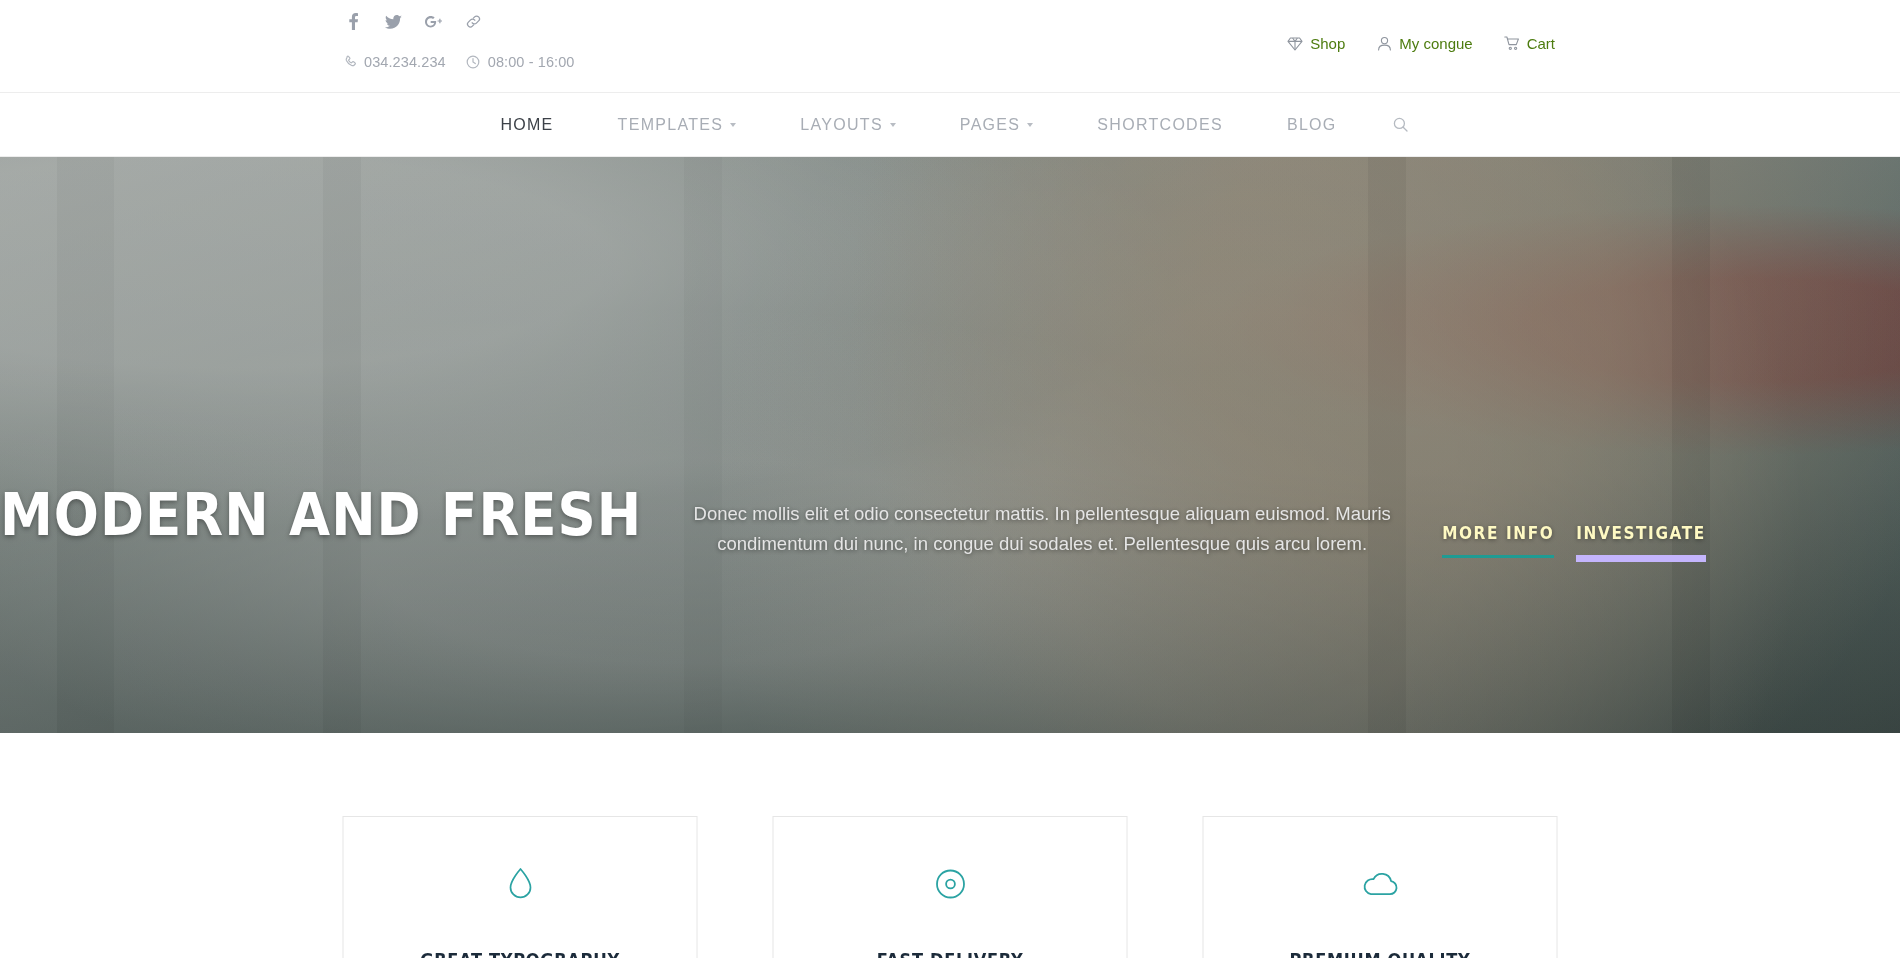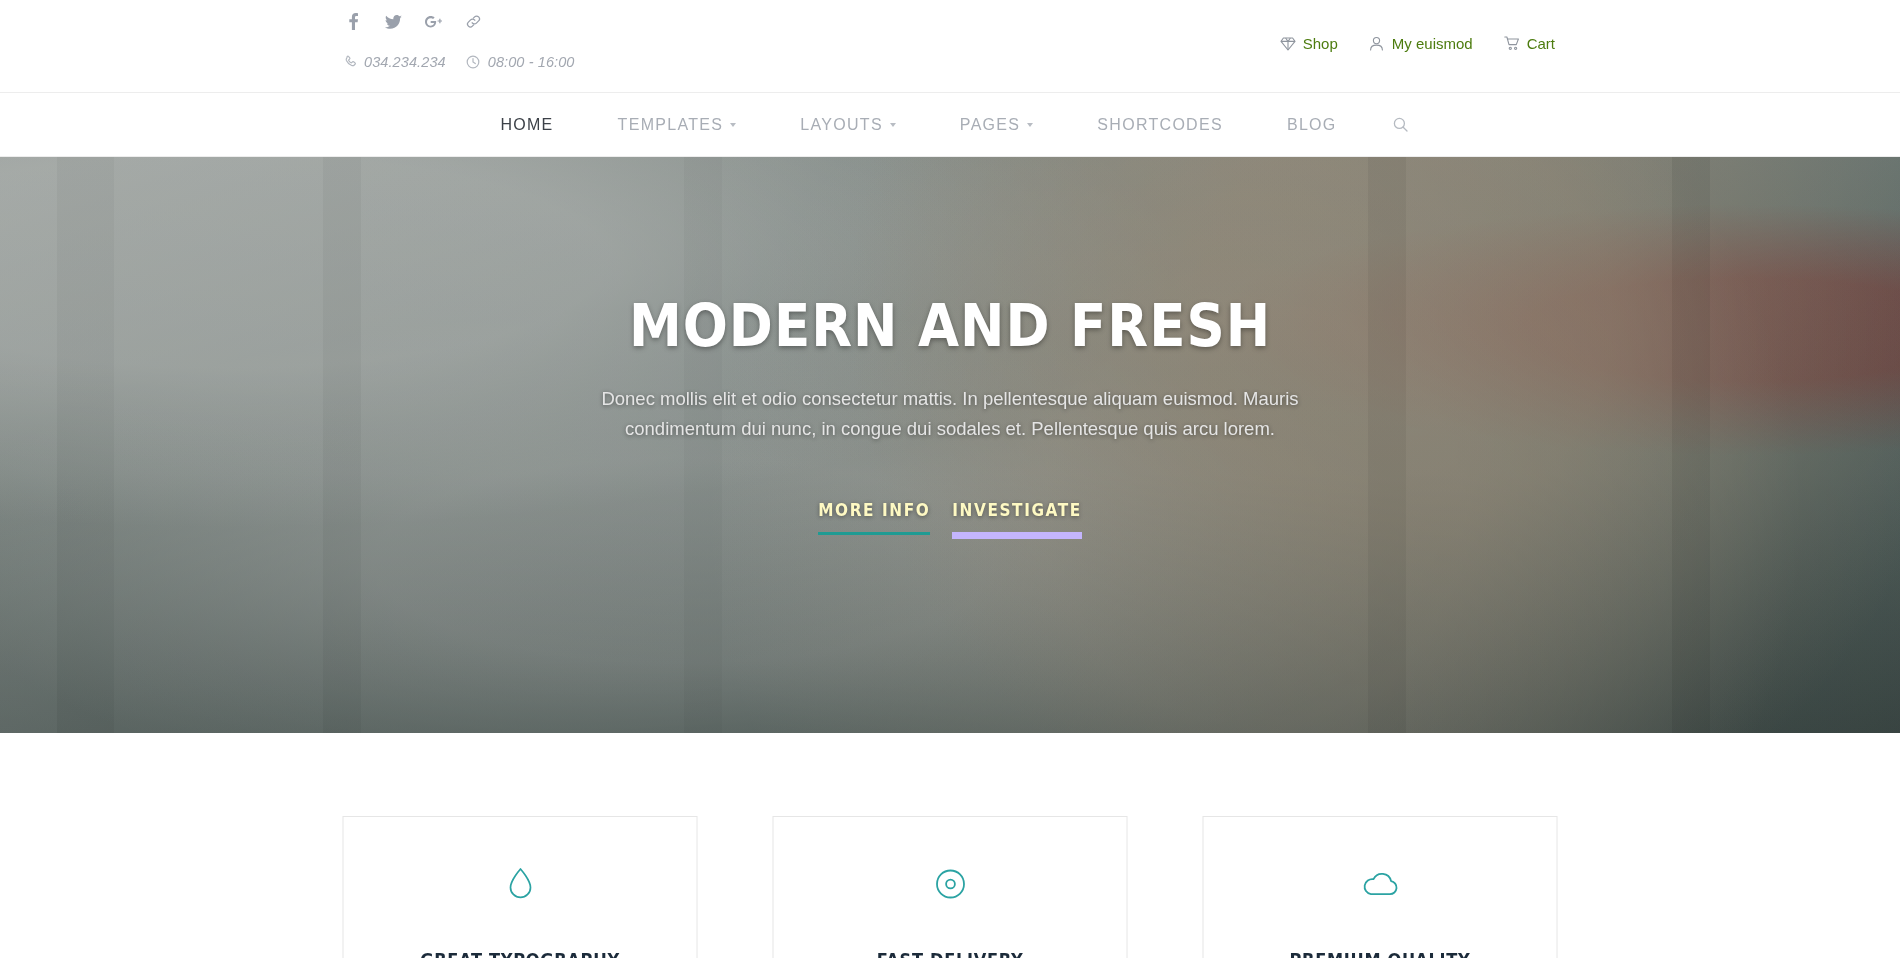--- a/index.html
+++ b/index.html
@@ -29,21 +29,21 @@
   .social-ic{
     width:17px; height:19px;
     display:flex; align-items:center; justify-content:center;
     color:#9aa0ab;
   }
   .social-ic svg{ display:block; }
 
   .contact-row{
     position:absolute; left:342px; top:54px;
     display:flex; align-items:center;
-    font-size:14.5px; font-style:italic; color:#a2a7b0;
+    font-size:14.5px; color:#a2a7b0;
     letter-spacing:.1px;
   }
   .contact-item{ display:flex; align-items:center; }
   .contact-item + .contact-item{ margin-left:20px; }
   .contact-ic{
     width:15px; height:15px; margin-right:7px;
     color:#b2b7bf; display:flex; align-items:center; justify-content:center;
   }
   .contact-ic svg{ display:block; }
 
@@ -157,21 +157,21 @@
         rgba(0,0,0,.12) 88% 90%,
         rgba(255,255,255,.02) 90% 100%);
     opacity:.55;
   }
   .hero-overlay{
     position:absolute; inset:0;
     background:linear-gradient(180deg, rgba(40,52,50,.30) 0%, rgba(40,52,50,.34) 55%, rgba(30,40,38,.46) 100%);
   }
   .hero-content{
     position:absolute; inset:0;
-    display:flex; flex-direction:column; align-items:center;
+    display:flex; align-items:center;
     padding-top:139px;
     text-align:center;
   }
   .hero-title{
     font-family:"Liberation Sans Narrow","DejaVu Sans Condensed","Liberation Sans", sans-serif;
     font-weight:bold;
     font-size:59px;
     line-height:1;
     letter-spacing:1px;
     color:#ffffff;
@@ -302,21 +302,21 @@
         </span>
         <span>Shop</span>
       </a>
       <a class="acct-link">
         <span class="acct-ic">
           <svg width="15" height="15" viewBox="0 0 15 15" fill="none" stroke="currentColor" stroke-width="1.1">
               <circle cx="7.5" cy="4.6" r="3.1"></circle>
               <path d="M1.6 14c0-3.1 2.6-4.9 5.9-4.9s5.9 1.8 5.9 4.9" stroke-linecap="round"></path>
             </svg>
         </span>
-        <span>My euismod</span>
+        <span>My congue</span>
       </a>
       <a class="acct-link">
         <span class="acct-ic">
           <svg width="16" height="15" viewBox="0 0 16 15" fill="none" stroke="currentColor" stroke-width="1.1" stroke-linecap="round" stroke-linejoin="round">
               <path d="M.8 1h2.1l2.1 7.6h7.3L14.4 3H4"></path>
               <circle cx="6.3" cy="12.3" r="1.1"></circle>
               <circle cx="11.6" cy="12.3" r="1.1"></circle>
             </svg>
         </span>
         <span>Cart</span>

